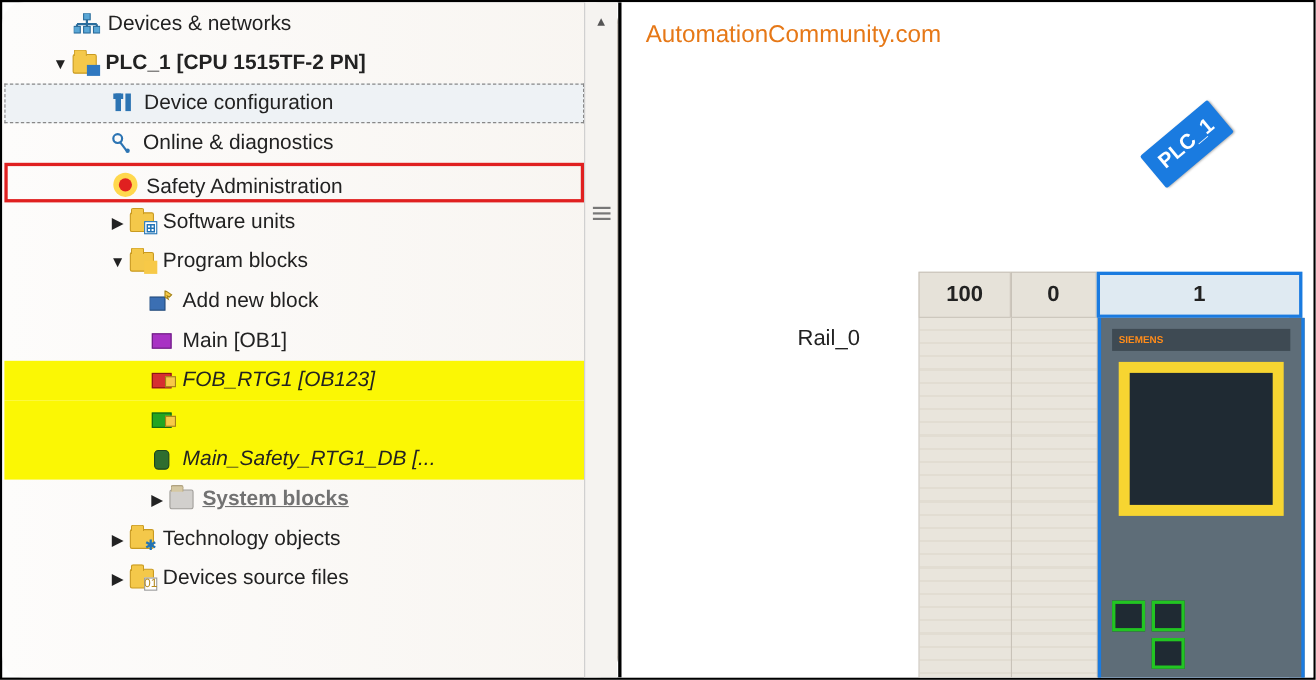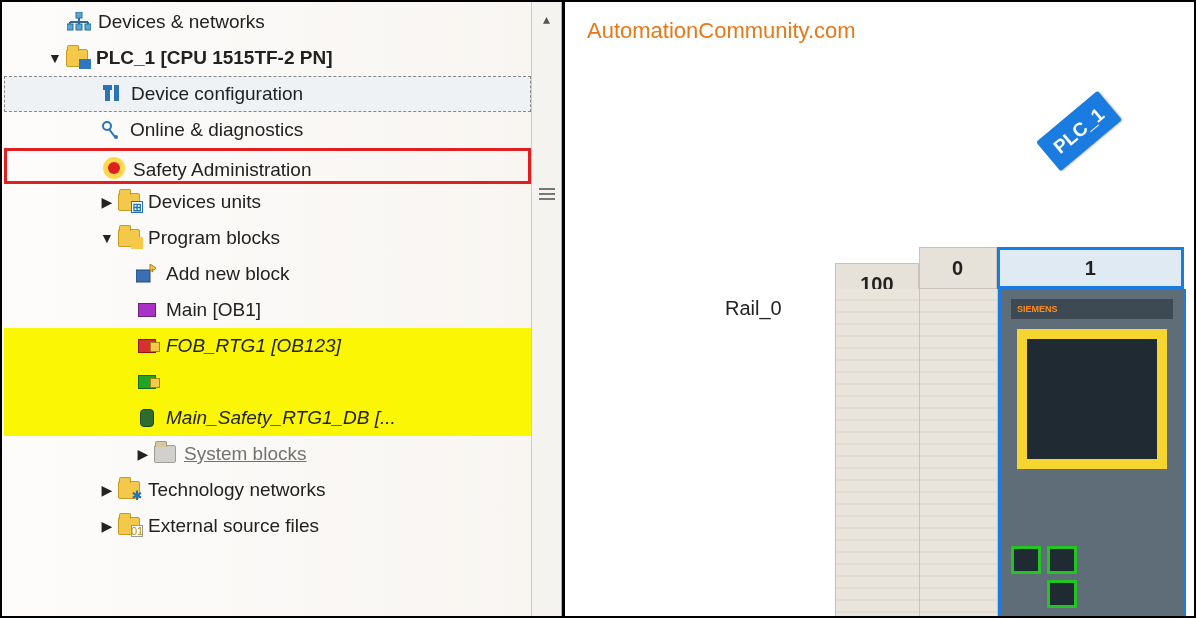--- a/index.html
+++ b/index.html
@@ -17,20 +17,21 @@
     width: 100%;
     height: 100%;
   }
   
   .tree-panel {
     flex: 0 0 560px;
     background: linear-gradient(to right, #fdfcfb, #f8f5f1);
     border-right: 1px solid #b8b0a5;
     position: relative;
     display: flex;
+    border-radius: 20px;
   }
   .tree-content {
     flex: 1;
     padding: 2px 0 2px 2px;
     overflow: hidden;
   }
   .scrollbar {
     flex: 0 0 30px;
     background: #f5f3f0;
     border-left: 1px solid #ccc;
@@ -102,21 +103,21 @@
   .ob-main { width:18px;height:14px;background:#a832c4;border:1px solid #6b1f80;}
   .ob-safe { width:18px;height:14px;background:#d63030;border:1px solid #8a1515;position:relative;}
   .ob-safe:after{content:"";position:absolute;right:-5px;top:2px;width:8px;height:8px;background:#f7c948;border:1px solid #a38115;}
   .fb-safe { width:18px;height:14px;background:#22a522;border:1px solid #116611;position:relative;}
   .fb-safe:after{content:"";position:absolute;right:-5px;top:2px;width:8px;height:8px;background:#f7c948;border:1px solid #a38115;}
   .db-cyl { width:14px;height:18px;background:#2f6d2f;border-radius:4px; border:1px solid #1c441c;}
 
   .sw-units .badge{ color:#2273b5; font-weight:bold; font-size:11px; background:#fff; border:1px solid #2273b5; }
   .prog-blk .badge{ background:#f7c948; }
   .sys-blk { filter: grayscale(70%); }
-  .sys-blk .label{ color:#727272; text-decoration: underline; }
+  .sys-blk .label{ color:#727272; text-decoration: underline; font-weight: bold; }
 
   .tech-obj .badge { color:#2273b5; font-size:13px; }
   .ext-src .badge { color:#b58a20; font-size:11px;margin-top:40px; }
 
   
   .device-panel {
     flex: 1;
     background: #fff;
     position: relative;
     border-left: 3px solid #000;
@@ -157,21 +158,21 @@
   }
   .slot-h {
     height:42px;
     border:1px solid #c8c2b8;
     background:#e6e2d9;
     display:flex;align-items:center;justify-content:center;
     font-weight:bold;
     font-size:20px;
     color:#222;
   }
-  .slot-100 { width:84px;margin-top:16px; }
+  .slot-100 { width:84px; }
   .slot-0 { width:78px; }
   .slot-1 { width:188px; border:3px solid #1a7be0; background:#dfeaf2;}
   .rail-bg {
     position:absolute;
     left:110px; top:42px; right:12px; height: 330px;
     background: repeating-linear-gradient(#e9e5dc, #e9e5dc 10px, #e2ddd2 10px, #e2ddd2 12px);
     border-left:1px solid #c8c2b8;
   }
   .rail-bg .col100 { position:absolute; left:0; width:84px; top:0; bottom:0; border-right:1px solid #c8c2b8;}
   .rail-bg .col0 { position:absolute; left:84px; width:78px; top:0; bottom:0; border-right:1px solid #c8c2b8;}
@@ -279,21 +280,21 @@
         <span class="label">Safety Administration</span>
       </div>
 
       <div class="tree-row i2 sw-units">
         <span class="arrow">▶</span>
         <span class="icon">
             <span class="folder">
               <span class="badge">⊞</span>
             </span>
           </span>
-        <span class="label">Devices units</span>
+        <span class="label">Software units</span>
       </div>
 
       <div class="tree-row i2 prog-blk">
         <span class="arrow">▼</span>
         <span class="icon">
             <span class="folder">
               <span class="badge"></span>
             </span>
           </span>
         <span class="label">Program blocks</span>
@@ -344,31 +345,31 @@
         <span class="label">System blocks</span>
       </div>
 
       <div class="tree-row i2 tech-obj">
         <span class="arrow">▶</span>
         <span class="icon">
             <span class="folder">
               <span class="badge">✱</span>
             </span>
           </span>
-        <span class="label">Technology networks</span>
+        <span class="label">Technology objects</span>
       </div>
 
       <div class="tree-row i2 ext-src">
         <span class="arrow">▶</span>
         <span class="icon">
             <span class="folder">
               <span class="badge" style="background:#fff;border:1px solid #999;">01</span>
             </span>
           </span>
-        <span class="label">External source files</span>
+        <span class="label">Devices source files</span>
       </div>
 
     </div>
     <div class="scrollbar">
       <div class="scroll-up">▴</div>
       <div class="scroll-track">
         <div class="scroll-grip">
             <div></div>
             <div></div>
             <div></div>

